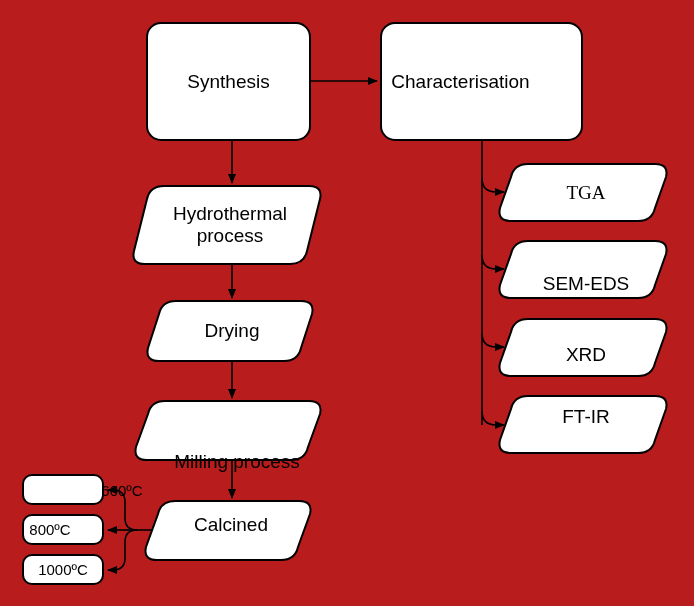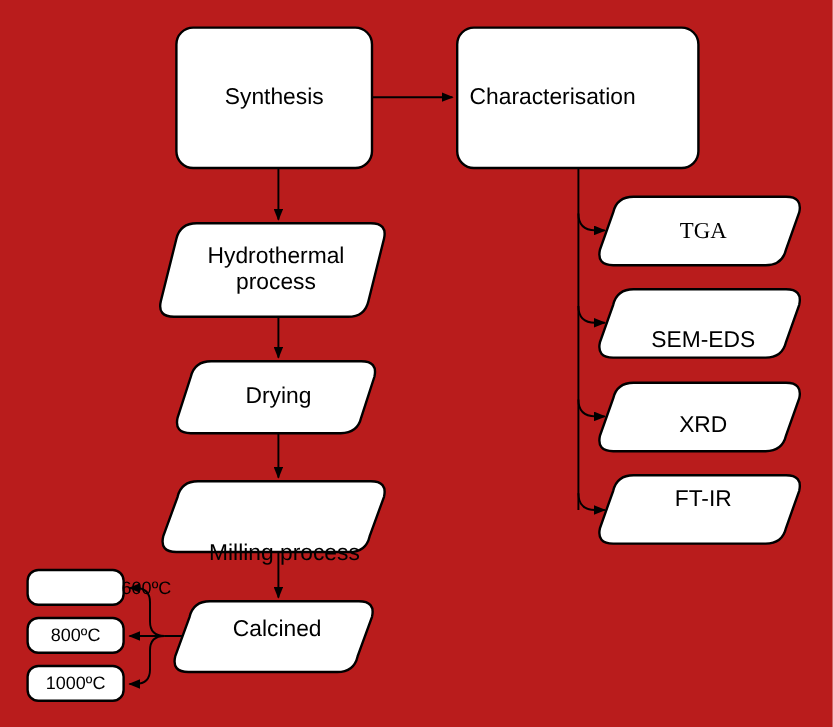--- a/index.html
+++ b/index.html
@@ -124,17 +124,17 @@
   <div class="node-label" style="left:506px; top:164px; width:160px; height:57px;font-family:Liberation Serif, serif;">TGA</div>
 
   <div class="node-label" style="left:506px; top:241px; width:160px; height:57px;margin-top:14px;">SEM-EDS</div>
 
   <div class="node-label" style="left:506px; top:319px; width:160px; height:71px;">XRD</div>
 
   <div class="node-label" style="left:506px; top:396px; width:160px; height:42px;">FT-IR</div>
 
   <div class="node-label small" style="left:35px; top:475px; width:80px; height:31px;margin-left:47px;">600ºC</div>
 
-  <div class="node-label small" style="left:23px; top:515px; width:80px; height:29px;">800ºC</div>
+  <div class="node-label small" style="left:10px; top:515px; width:80px; height:29px;">800ºC</div>
 
   <div class="node-label small" style="left:23px; top:555px; width:80px; height:29px;">1000ºC</div>
 
 </div>
 
 </body></html>

